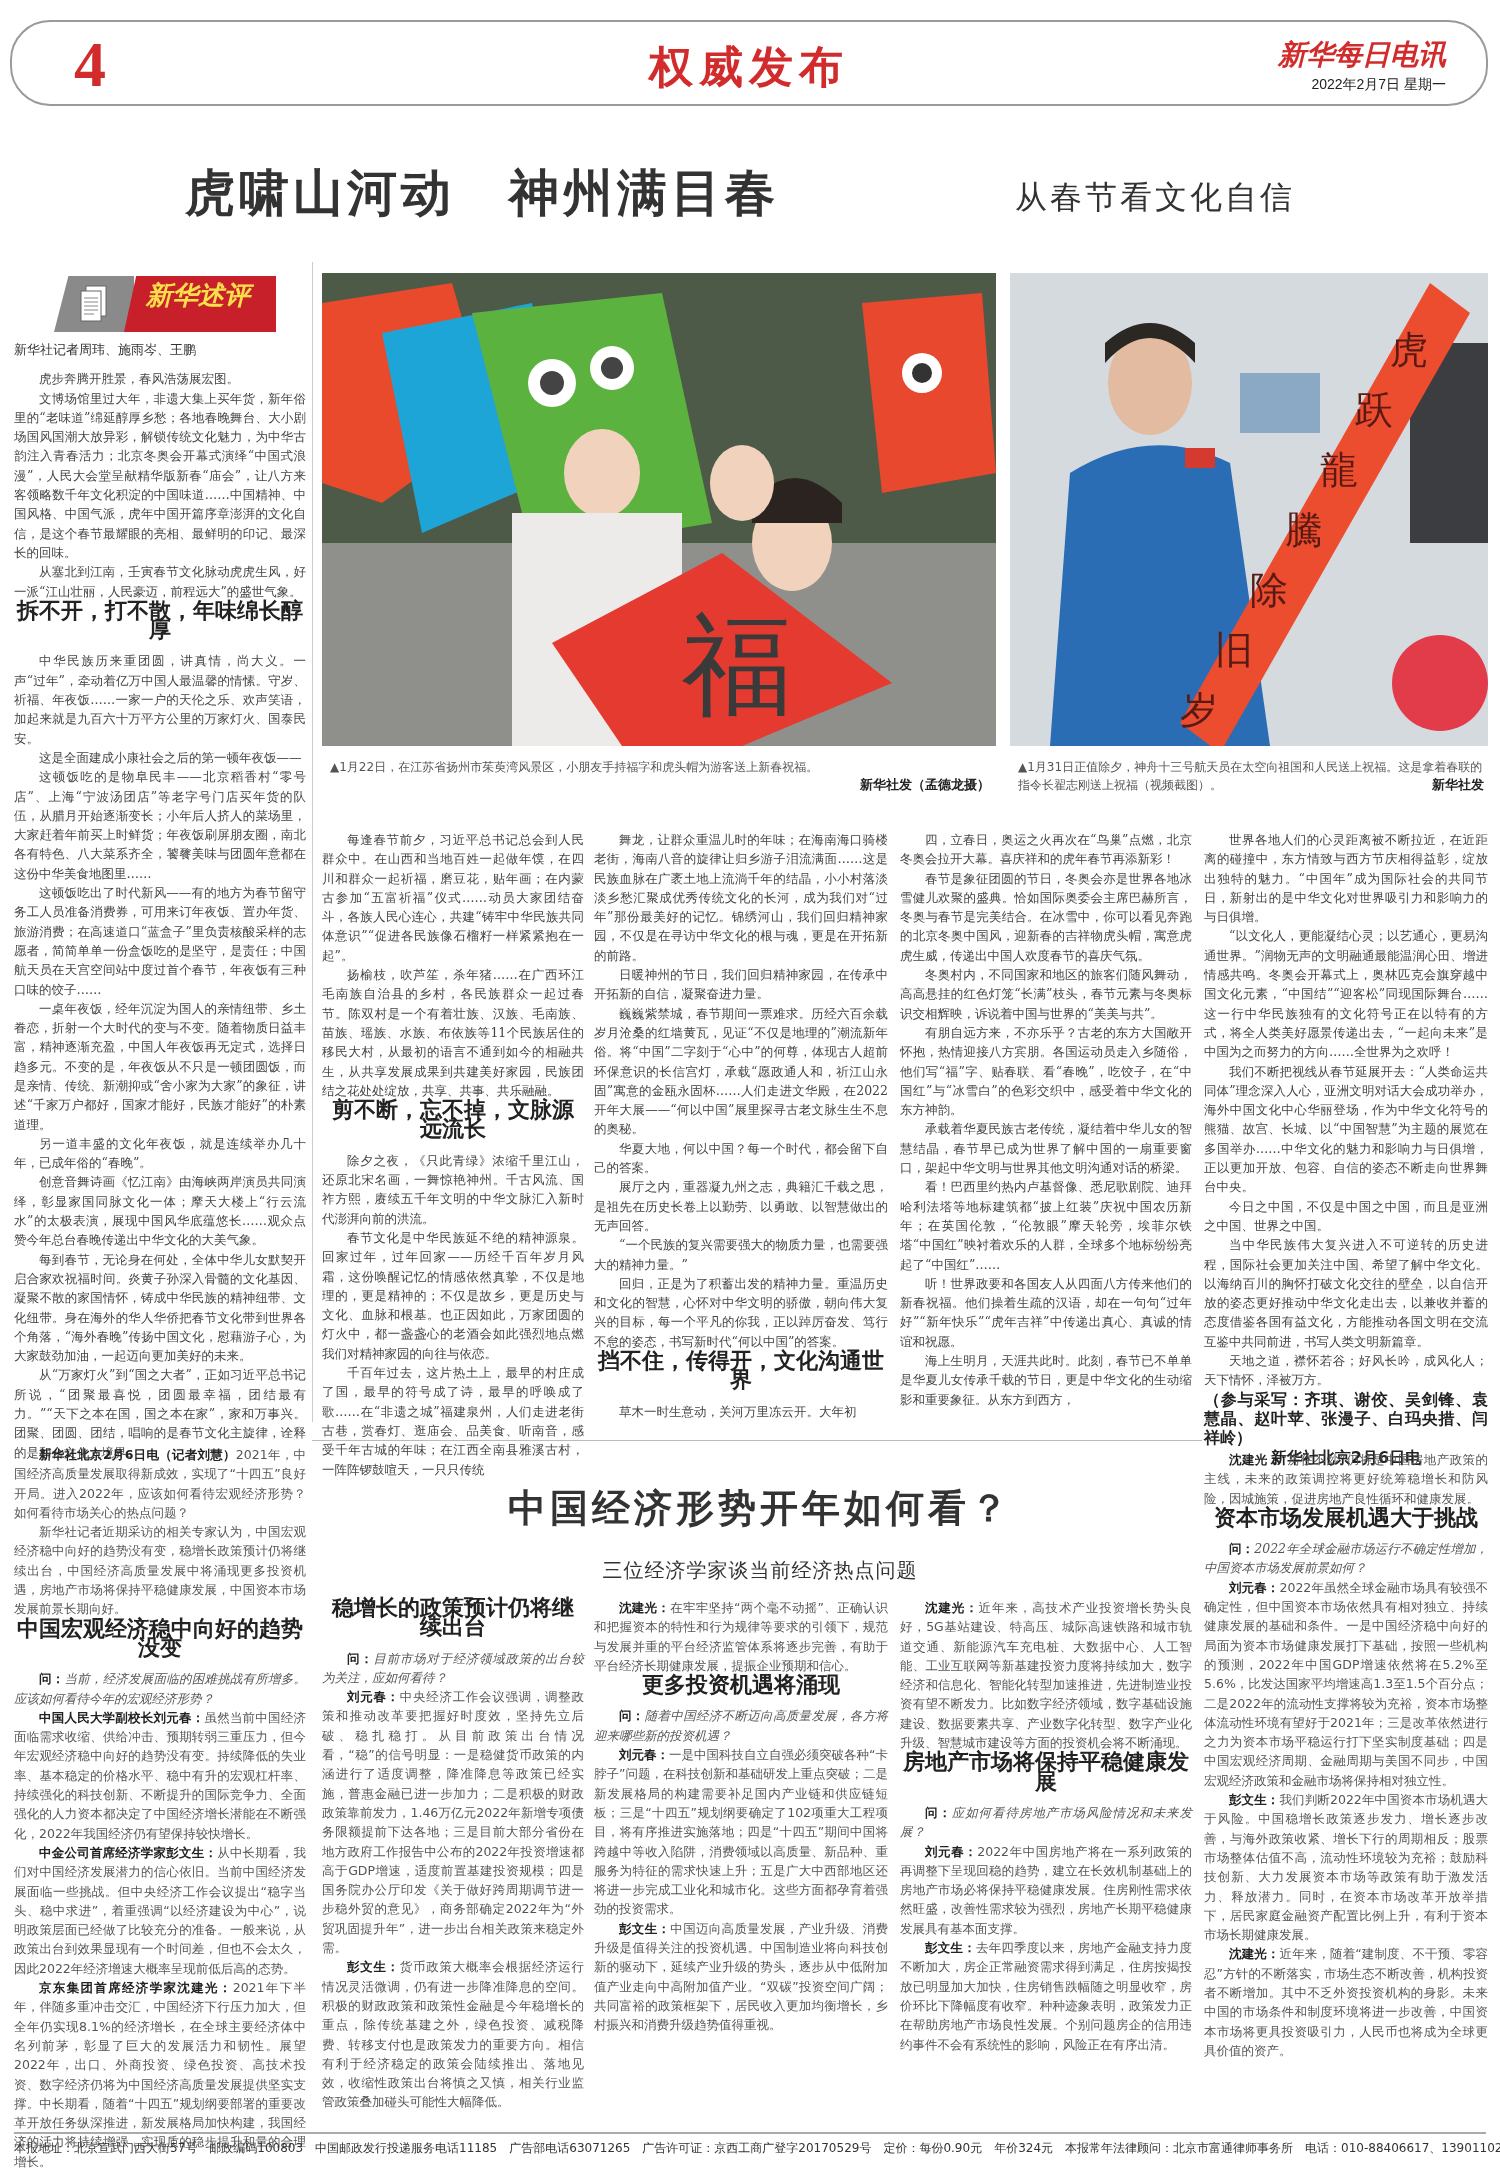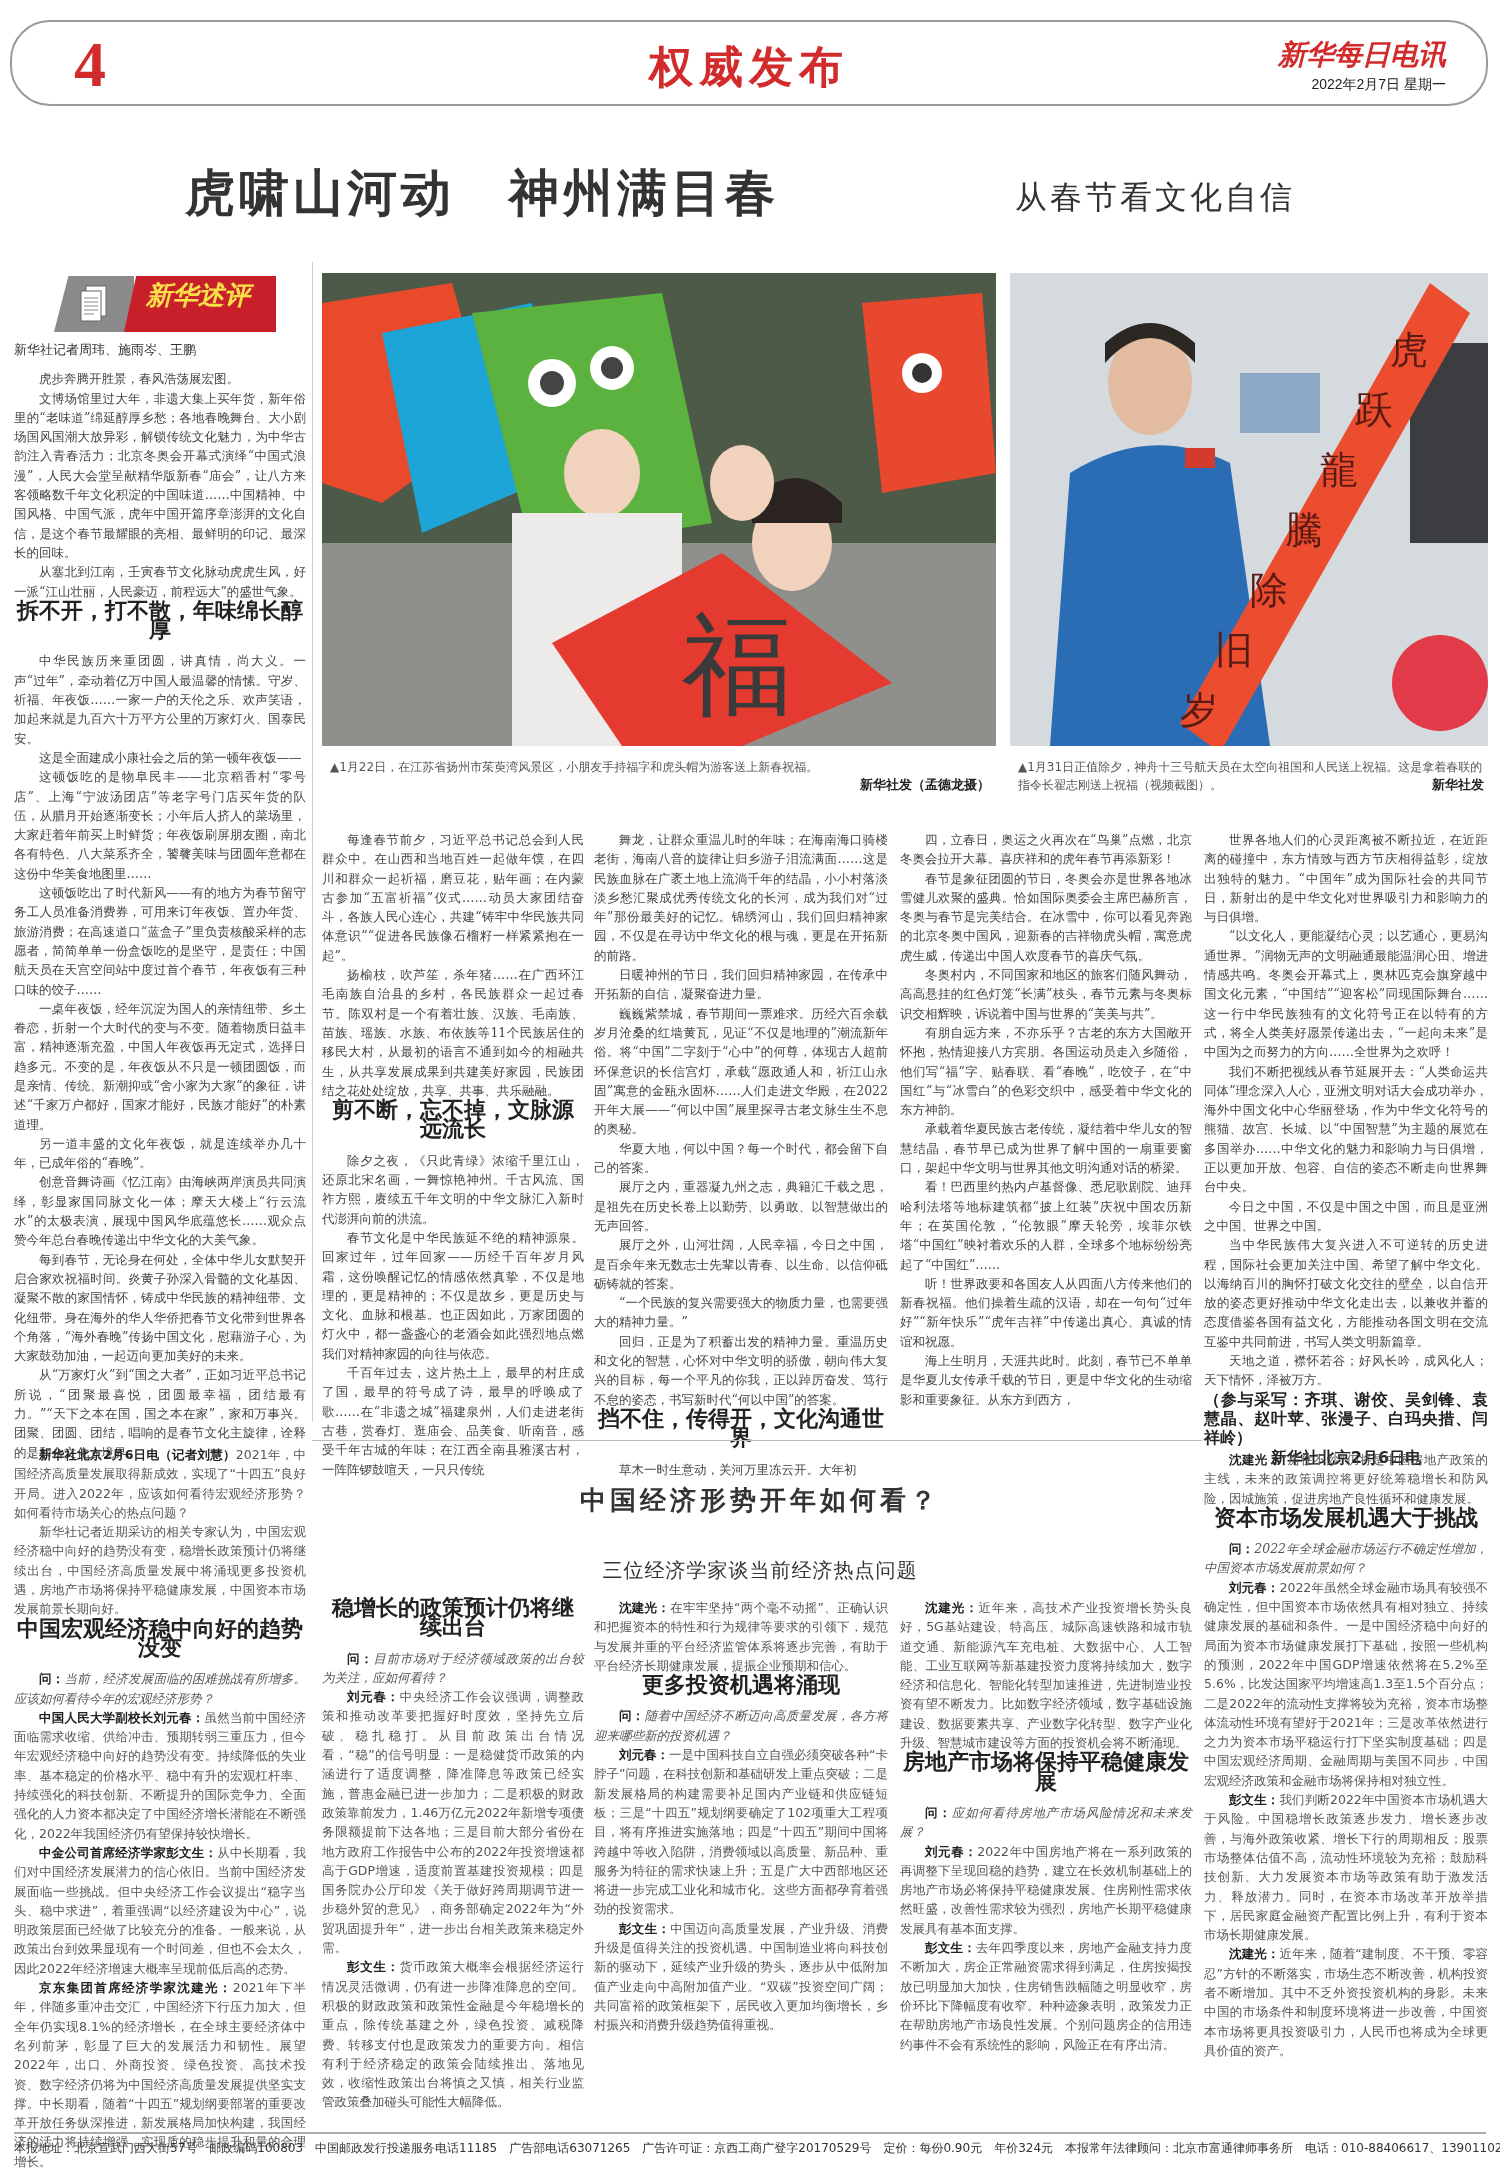--- a/index.html
+++ b/index.html
@@ -34,21 +34,21 @@
 
   .photo { position: absolute; overflow: hidden; }
   .photo1 { left: 322px; top: 273px; width: 674px; height: 473px; background: linear-gradient(180deg,#3e4a3f 0%,#556049 40%,#8c8c86 75%,#9a9a96 100%); }
   .photo2 { left: 1010px; top: 273px; width: 478px; height: 473px; background: linear-gradient(180deg,#d8dde2 0%,#c7cdd4 60%,#b9bfc6 100%); }
   .caption { position: absolute; font-size: 12px; line-height: 18px; color: #555; font-family: "DejaVu Sans", sans-serif; }
   .credit { font-family: "DejaVu Sans", sans-serif; font-weight: bold; color: #222; font-size: 13px; }
 
   .divider-h { position: absolute; height: 1px; background: #bbb; }
   .divider-v { position: absolute; width: 1px; background: #ccc; }
 
-  .econ-head { position: absolute; left: 300px; top: 1483px; width: 920px; text-align: center; font-size: 26px; font-weight: bold; color: #333; letter-spacing: 4px; font-family: "DejaVu Serif", serif; }
+  .econ-head { position: absolute; left: 300px; top: 1483px; width: 920px; text-align: center; font-size: 38px; font-weight: bold; color: #333; letter-spacing: 4px; font-family: "DejaVu Serif", serif; }
   .econ-sub { position: absolute; left: 300px; top: 1557px; width: 920px; text-align: center; font-size: 20px; color: #333; font-family: "DejaVu Sans", sans-serif; letter-spacing: 1px; }
 
   .econ .col { font-family: "DejaVu Sans", sans-serif; color: #555; }
   .q { font-family: "DejaVu Serif", serif; font-style: italic; color: #555; }
   .q .bold-lead { font-style: normal; }
 
   .footer { position: absolute; left: 14px; top: 2132px; width: 1472px; border-top: 2px solid #aaa; padding-top: 6px; font-size: 12px; color: #333; font-family: "DejaVu Sans", sans-serif; text-align: center; white-space: nowrap; }
 </style>
 </head>
 <body>
@@ -161,21 +161,20 @@
   <p>春节文化是中华民族延不绝的精神源泉。回家过年，过年回家——历经千百年岁月风霜，这份唤醒记忆的情感依然真挚，不仅是地理的，更是精神的；不仅是故乡，更是历史与文化、血脉和根基。也正因如此，万家团圆的灯火中，都一盏盏心的老酒会如此强烈地点燃我们对精神家园的向往与依恋。</p>
   <p>千百年过去，这片热土上，最早的村庄成了国，最早的符号成了诗，最早的呼唤成了歌……在“非遗之城”福建泉州，人们走进老街古巷，赏春灯、逛庙会、品美食、听南音，感受千年古城的年味；在江西全南县雅溪古村，一阵阵锣鼓喧天，一只只传统</p>
 </div>
 
 <div class="col" style="left:594px; top:830px; width:294px;">
   <p>舞龙，让群众重温儿时的年味；在海南海口骑楼老街，海南八音的旋律让归乡游子泪流满面……这是民族血脉在广袤土地上流淌千年的结晶，小小村落淡淡乡愁汇聚成优秀传统文化的长河，成为我们对“过年”那份最美好的记忆。锦绣河山，我们回归精神家园，不仅是在寻访中华文化的根与魂，更是在开拓新的前路。</p>
   <p>日暖神州的节日，我们回归精神家园，在传承中开拓新的自信，凝聚奋进力量。</p>
   <p>巍巍紫禁城，春节期间一票难求。历经六百余载岁月沧桑的红墙黄瓦，见证“不仅是地理的”潮流新年俗。将“中国”二字刻于“心中”的何尊，体现古人超前环保意识的长信宫灯，承载“愿政通人和，祈江山永固”寓意的金瓯永固杯……人们走进文华殿，在2022开年大展——“何以中国”展里探寻古老文脉生生不息的奥秘。</p>
   <p>华夏大地，何以中国？每一个时代，都会留下自己的答案。</p>
   <p>展厅之内，重器凝九州之志，典籍汇千载之思，是祖先在历史长卷上以勤劳、以勇敢、以智慧做出的无声回答。</p>
-  <p>展厅之外，山河壮阔，人民幸福，今日之中国，是百余年来无数志士先辈以青春、以生命、以信仰砥砺铸就的答案。</p>
   <p>“一个民族的复兴需要强大的物质力量，也需要强大的精神力量。”</p>
   <p>回归，正是为了积蓄出发的精神力量。重温历史和文化的智慧，心怀对中华文明的骄傲，朝向伟大复兴的目标，每一个平凡的你我，正以踔厉奋发、笃行不怠的姿态，书写新时代“何以中国”的答案。</p>
   <p class="subhead">挡不住，传得开，文化沟通世界</p>
   <p>草木一时生意动，关河万里冻云开。大年初</p>
 </div>
 
 <div class="col" style="left:900px; top:830px; width:292px;">
   <p>四，立春日，奥运之火再次在“鸟巢”点燃，北京冬奥会拉开大幕。喜庆祥和的虎年春节再添新彩！</p>
   <p>春节是象征团圆的节日，冬奥会亦是世界各地冰雪健儿欢聚的盛典。恰如国际奥委会主席巴赫所言，冬奥与春节是完美结合。在冰雪中，你可以看见奔跑的北京冬奥中国风，迎新春的吉祥物虎头帽，寓意虎虎生威，传递出中国人欢度春节的喜庆气氛。</p>
   <p>冬奥村内，不同国家和地区的旅客们随风舞动，高高悬挂的红色灯笼“长满”枝头，春节元素与冬奥标识交相辉映，诉说着中国与世界的“美美与共”。</p>

